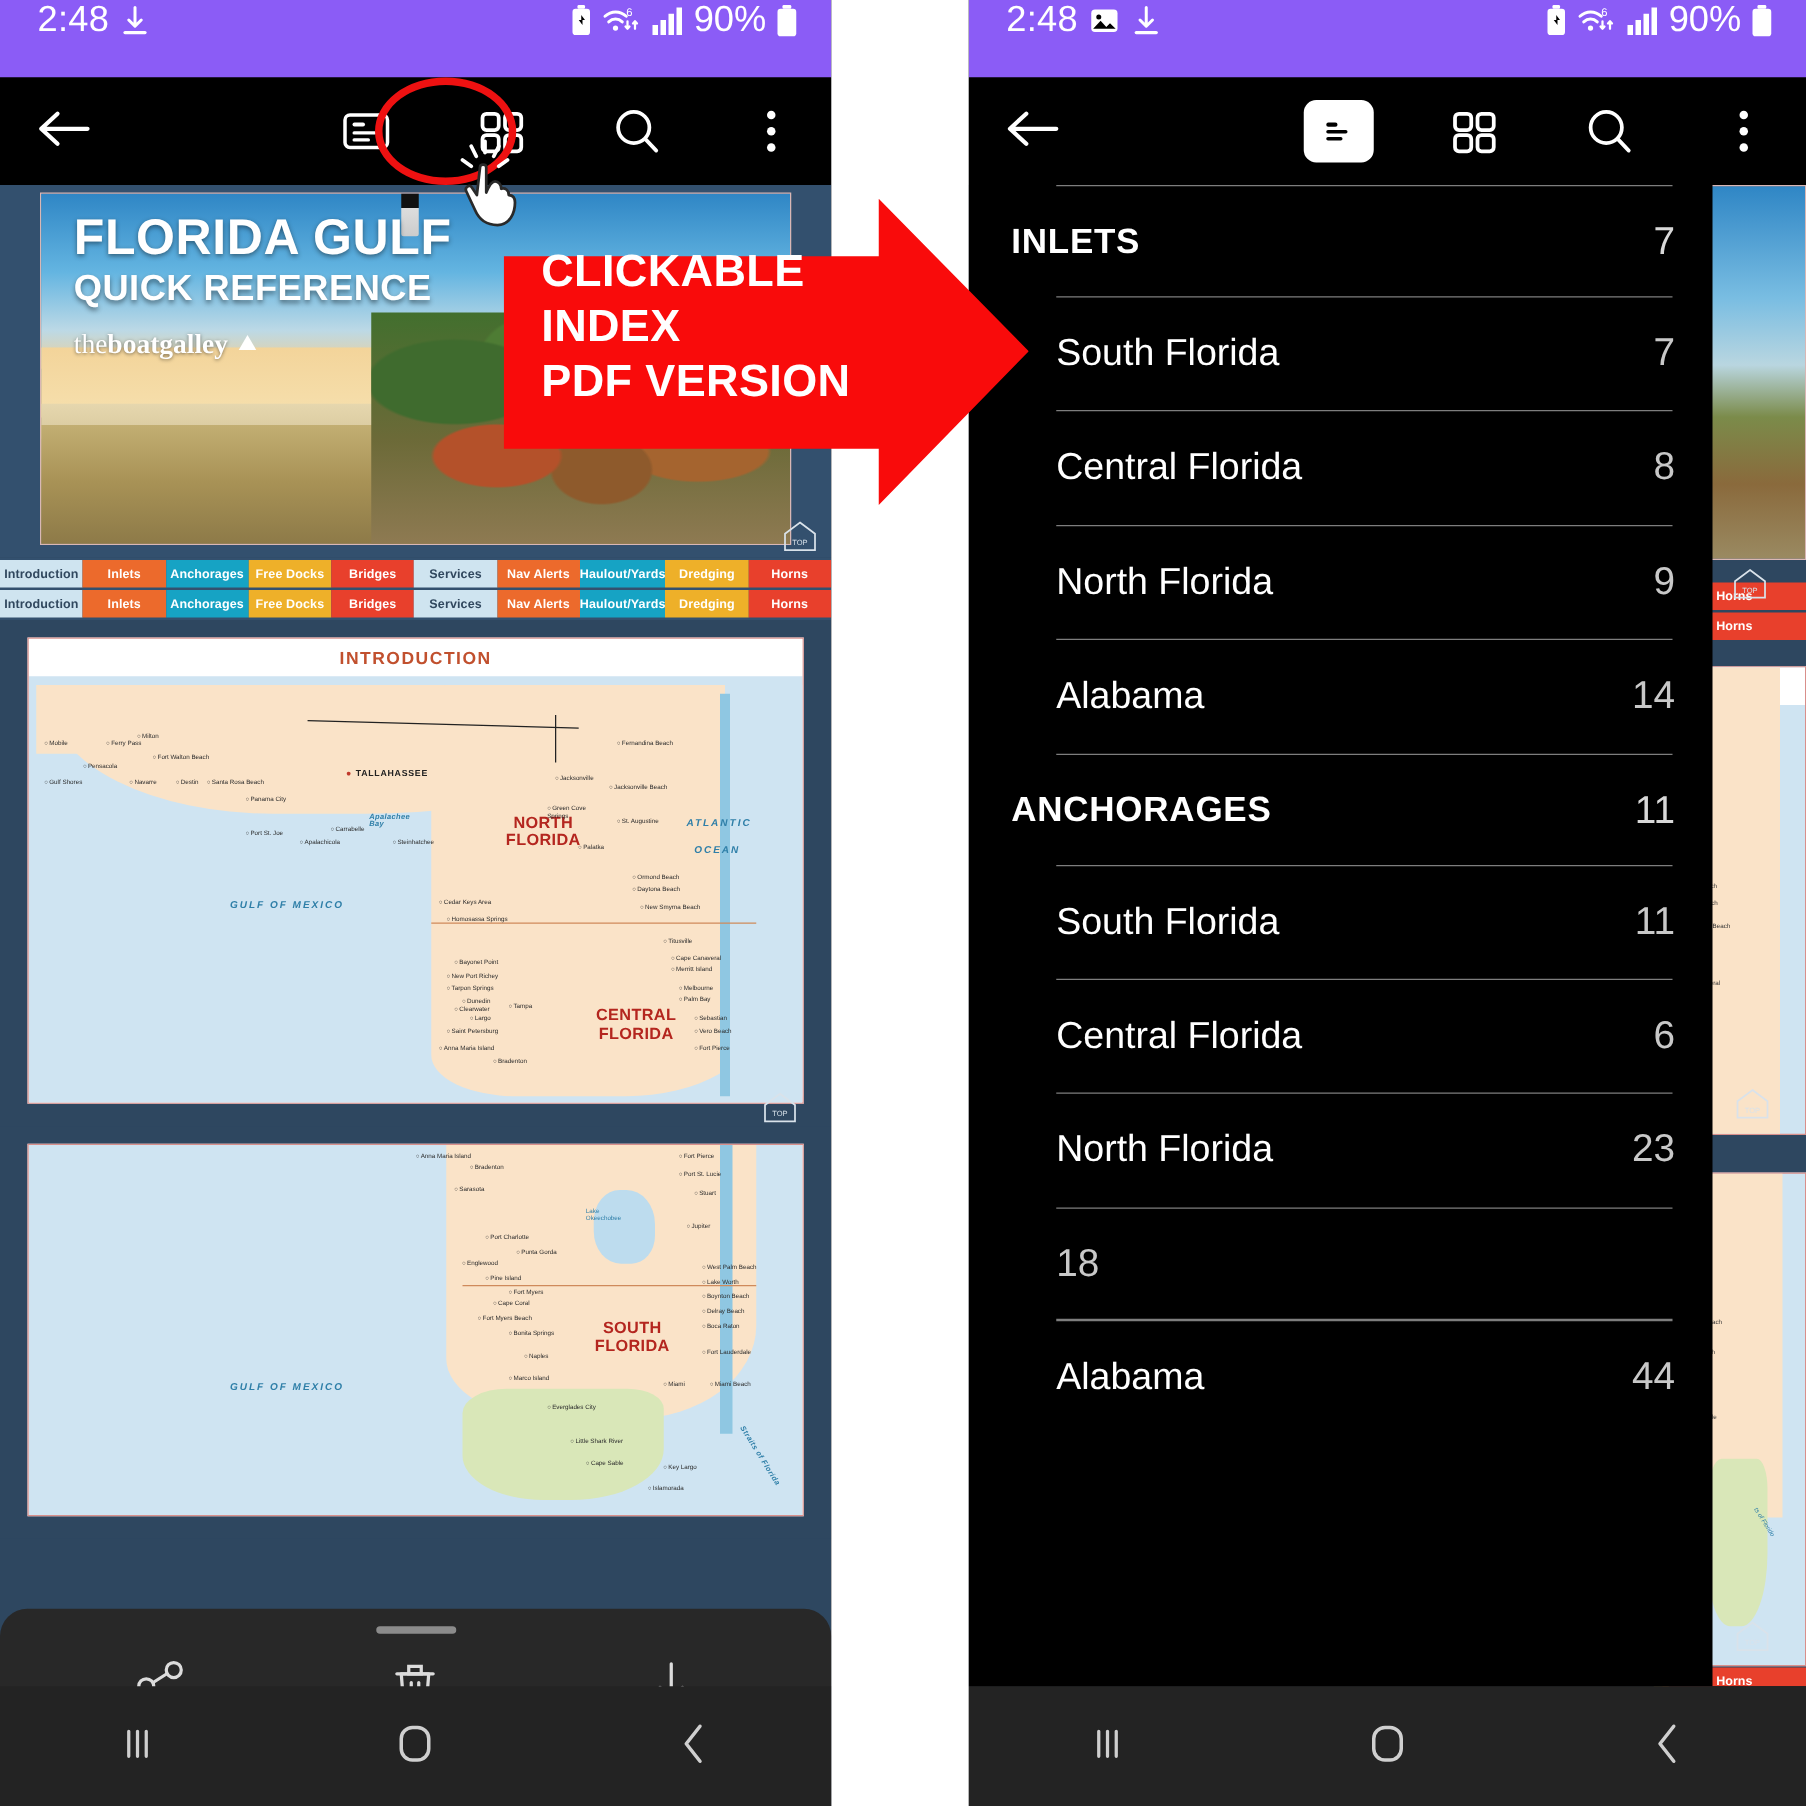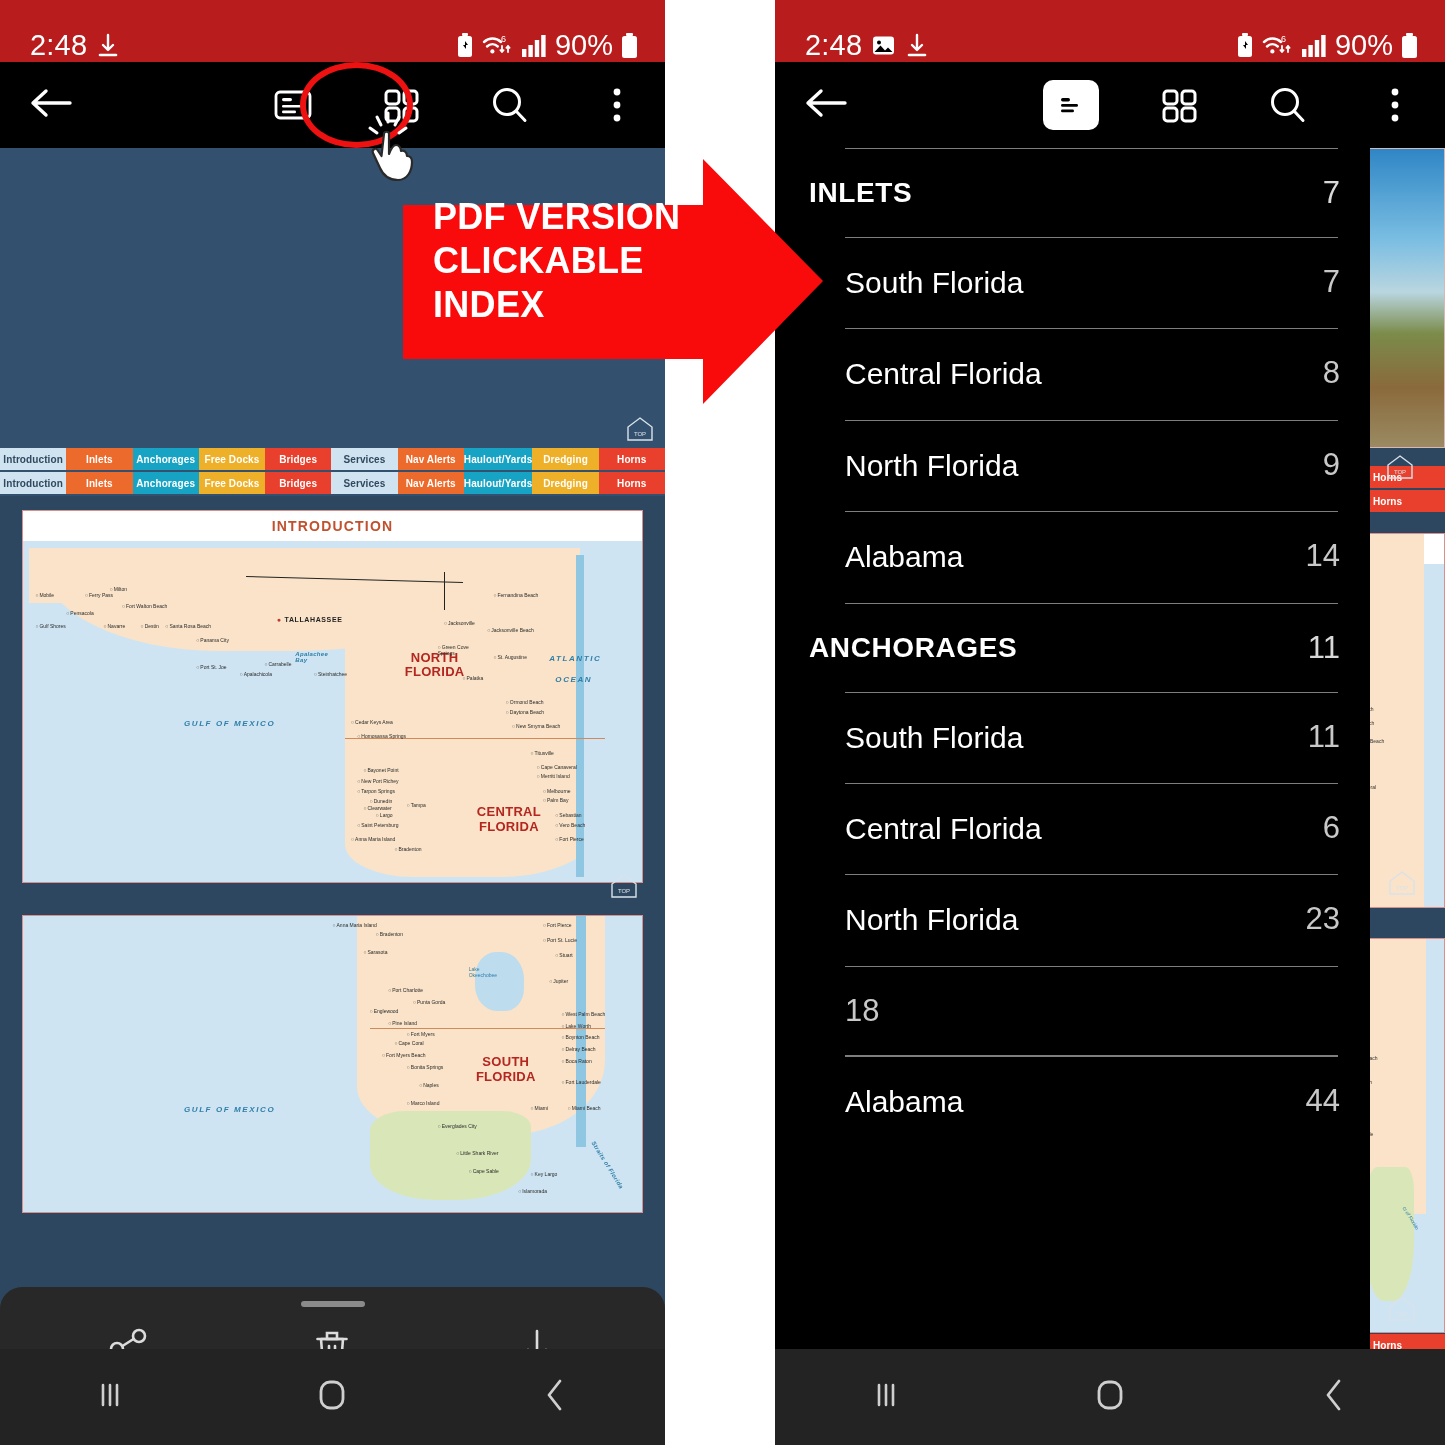--- a/index.html
+++ b/index.html
@@ -6,22 +6,22 @@
   html,body { width:1445px; height:1445px; background:#ffffff; overflow:hidden;
               font-family:"Liberation Sans", sans-serif; }
   #root { position:relative; width:1445px; height:1445px; background:#ffffff; }
 
   
   .phone { position:absolute; top:0; height:1445px; background:#000; overflow:hidden; }
   #phone-left  { left:0px;   width:665px; }
   #phone-right { left:775px; width:670px; }
 
   
-  .statusbar { position:absolute; top:0; left:0; right:0; height:62px; background:#b91c1c;
-               display:flex; align-items:flex-end; color:#fff; }
+  .statusbar { position:absolute; top:0; left:0; right:0; height:62px; background:#8b5cf6;
+               display:flex; align-items:flex-start; color:#fff; }
   .sb-left { display:flex; align-items:center; gap:9px; margin-left:30px; }
   .sb-time { font-size:29px; letter-spacing:.2px; font-weight:400; }
   .sb-right { display:flex; align-items:center; gap:7px; margin-left:auto; margin-right:26px; }
   .sb-pct { font-size:29px; font-weight:400; }
   .ic { display:inline-block; line-height:0; }
 
   
   .appbar { position:absolute; top:62px; left:0; right:0; height:86px; background:#000;
             display:flex; align-items:center; }
   .ab-back { margin-left:28px; }
@@ -229,20 +229,38 @@
               <circle cx="10" cy="21" r="3.4" fill="#fff"></circle>
               <circle cx="10" cy="34" r="3.4" fill="#fff"></circle>
             </svg>
         </span>
       </div>
     </div>
 
     <div class="docarea">
 
       <div class="cover">
+        <div class="cover-inner">
+          <div class="cover-sky"></div>
+          <div class="lighthouse"></div>
+          <div class="cover-sun"></div>
+          <div class="cover-water"></div>
+          <div class="cover-grass"></div>
+          <div class="cover-foliage"></div>
+          <div class="cover-title">
+            <h1>FLORIDA GULF</h1>
+            <h2>QUICK REFERENCE</h2>
+            <div class="cover-brand">
+              <span>the</span><b>boatgalley</b>
+              <svg width="20" height="16" viewBox="0 0 20 16" style="vertical-align:-1px">
+                  <path d="M10 1l7 12H3z" fill="#fff"></path>
+                </svg>
+            </div>
+          </div>
+        </div>
         <span class="top-badge">
           <svg width="30" height="26" viewBox="0 0 30 26">
               <path d="M15 2l12 9v13H3V11z" stroke="#d9e2ea" stroke-width="1.4" fill="none"></path>
               <text x="15" y="20" font-size="6" fill="#d9e2ea" text-anchor="middle" font-family="Liberation Sans, sans-serif">TOP</text>
             </svg>
         </span>
       </div>
 
       <div class="tabstrip">
         <div class="tabrow">
@@ -713,19 +731,19 @@
         </g>
         <path d="M26 26c0-3 5-3 5 0v20c2-5 4-9 7-9s5 3 5 6c3-1 6 1 6 5 3 0 5 2 5 6 0 8-4 18-14 18-9 0-15-5-18-12l-7-15c-1.5-3 2.5-6 4.5-3l4 6z" fill="#fff" stroke="#2a2a2a" stroke-width="2.2" stroke-linejoin="round"></path>
       </svg>
     </span>
 
     <div class="arrow-wrap">
       <svg width="420" height="245" viewBox="0 0 420 245" style="position:absolute;left:0;top:0;">
         <path d="M0 46 H300 V0 L420 122 L300 245 V200 H0 Z" fill="#f90b0b"></path>
       </svg>
       <div class="arrow-text">
+        <div>CLICKABLE INDEX</div>
         <div>PDF VERSION</div>
-        <div>CLICKABLE INDEX</div>
       </div>
     </div>
   </div>
 
 </div>
 
 </body></html>

